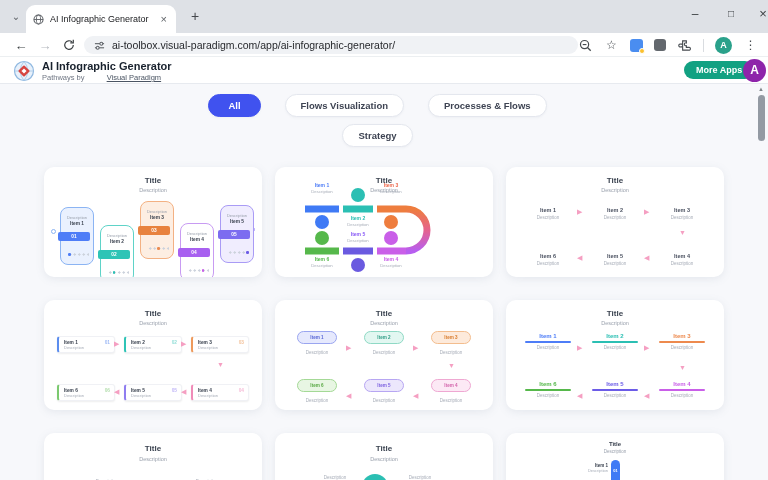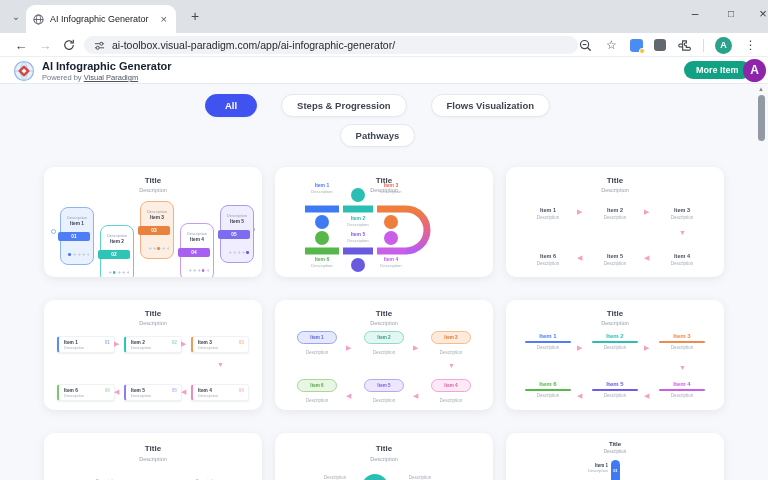--- a/index.html
+++ b/index.html
@@ -26,21 +26,21 @@
   .ext-blue i { position:absolute; right:-2px; bottom:-2px; width:6px; height:6px; border-radius:50%; background:#fbc02d; border:1px solid #fff; }
   .ext-dark { width:12px; height:12px; border-radius:3px; background:#63686e; }
   .tb-sep { width:1px; height:13px; background:#d9dce0; }
   .tb-avatar { width:17px; height:17px; border-radius:50%; background:#2aa18b; color:#fff; font-size:9px; font-weight:bold; text-align:center; line-height:17px; }
 
   
   .appheader { position:absolute; left:0; top:57px; width:768px; height:27px; background:#fff; border-bottom:1px solid #e7eaef; }
   .logo { position:absolute; left:13px; top:3px; }
   .apptitle { position:absolute; left:42px; top:3px; font-size:11px; font-weight:bold; color:#18212d; }
   .powered { position:absolute; left:42px; top:16px; font-size:7.5px; color:#707784; }
-  .powered a { color:#4b5563; }
+  .powered a { color:#4b5563;margin-left:20px; }
   .moreapps { position:absolute; left:684px; top:4px; height:18px; padding:0 12px; background:#12a182; color:#fff; border:none; border-radius:9px; font-size:9px; font-weight:bold; font-family:inherit; line-height:18px; }
   .hdr-avatar { position:absolute; left:743px; top:2px; width:23px; height:23px; border-radius:50%; background:#8e24aa; color:#fff; font-weight:bold; font-size:12px; text-align:center; line-height:23px; }
 
   
   .filters { position:absolute; left:0; top:84px; width:755px; }
   .frow { display:flex; justify-content:center; gap:12px; }
   .frow.r1 { margin-top:10px;gap:24px; } .frow.r2 { margin-top:7px; }
   .pill { background:#fff; border:1px solid #e4e7ee; border-radius:13px; padding:5px 15px; font-size:9.5px; font-weight:bold; color:#3e4453; box-shadow:0 1px 2px rgba(140,150,170,.08); }
   .pill.active { background:#4052ef; border-color:#4052ef; color:#fff; padding:5px 19px; }
 
@@ -185,35 +185,35 @@
   <div class="logo">
     <svg width="22" height="22" viewBox="0 0 22 22">
         <circle cx="11" cy="11" r="9.5" fill="#e8f1fb" stroke="#8fb8e0" stroke-width="1.2"></circle>
         <path d="M1.5 11h19 M11 1.5a14 14 0 0 1 0 19 M11 1.5a14 14 0 0 0 0 19" fill="none" stroke="#a9c9e8" stroke-width="0.9"></path>
         <rect x="6.8" y="6.8" width="8.4" height="8.4" rx="1" transform="rotate(45 11 11)" fill="#d64541"></rect>
         <rect x="9.2" y="9.2" width="3.6" height="3.6" transform="rotate(45 11 11)" fill="#fff"></rect>
       </svg>
   </div>
   <div class="apptitle">AI Infographic Generator</div>
   <div class="powered">
-    <span>Powered by</span>
+    <span>Pathways by</span>
     <a href="#">Visual Paradigm</a>
   </div>
-  <button class="moreapps">More Item</button>
+  <button class="moreapps">More Apps</button>
   <div class="hdr-avatar">A</div>
 </div>
 
 <div class="filters">
   <div class="frow r1">
     <div class="pill active">All</div>
-    <div class="pill">Steps &amp; Progression</div>
     <div class="pill">Flows Visualization</div>
+    <div class="pill">Processes &amp; Flows</div>
   </div>
   <div class="frow r2">
-    <div class="pill">Pathways</div>
+    <div class="pill">Strategy</div>
   </div>
 </div>
 
 <div class="grid">
 
   <div class="card">
     <div class="ct">Title</div>
     <div class="cd">Description</div>
     <span class="ring" style="left:7px; top:62px; border-color:#8bb4f3;"></span>
     <span class="ring" style="left:206px; top:60px; border-color:#a99bf5;"></span>

